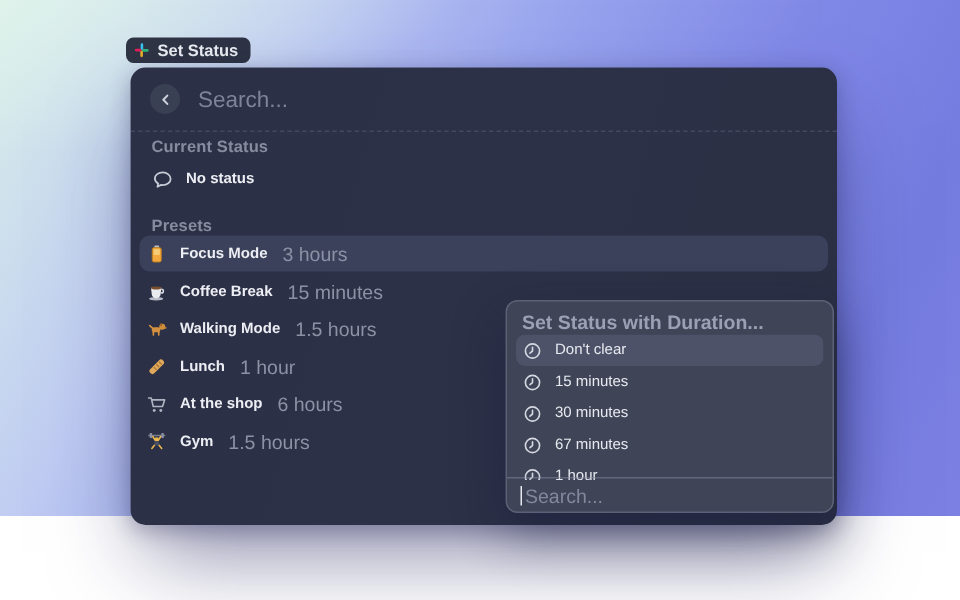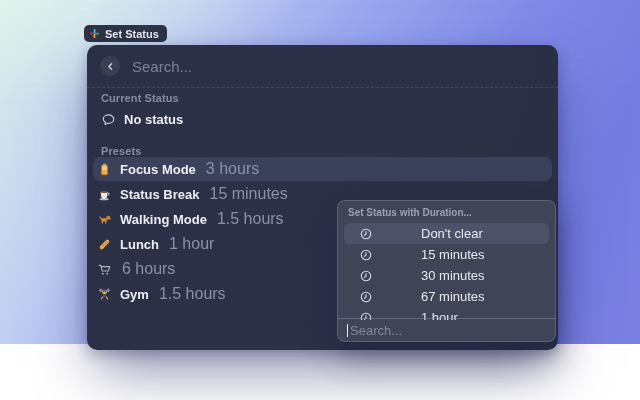--- a/index.html
+++ b/index.html
@@ -35,30 +35,30 @@
   .presets-header{top:100px;}
 
   .cs-row{position:absolute;left:6px;right:6px;top:61px;height:26px;
     display:flex;align-items:center;padding-left:8px;border-radius:7px;}
 
   .preset-list{position:absolute;left:6px;right:6px;top:112px;}
   .row{display:flex;align-items:center;height:24px;margin-bottom:1px;padding-left:4px;border-radius:7px;}
   .row.selected{background:#3b415a;}
   .icon{width:15px;height:15px;display:flex;flex:none;}
   .icon svg{width:100%;height:100%;}
-  .label{margin-left:8px;font-size:13px;font-weight:600;color:#edeef3;white-space:nowrap;text-align:right;}
-  .duration{margin-left:10px;font-size:16px;color:#8c92a5;white-space:nowrap;}
+  .label{margin-left:8px;font-size:10px;font-weight:600;color:#edeef3;white-space:nowrap;text-align:right;}
+  .duration{margin-left:10px;font-size:13px;color:#8c92a5;white-space:nowrap;}
 
   
   .popup{position:absolute;left:337px;top:200px;width:219px;height:142px;box-sizing:border-box;
     background:#3f4457;border:1px solid rgba(128,133,158,.45);border-radius:8px;
     box-shadow:0 14px 34px rgba(24,26,60,.45);}
-  .popup-title{position:absolute;left:10px;top:6px;font-size:10px;font-weight:600;color:#9ba1b5;text-align:right;}
+  .popup-title{position:absolute;left:10px;top:6px;font-size:13px;font-weight:600;color:#9ba1b5;text-align:right;}
   .popup-list{position:absolute;left:6px;right:6px;top:22px;height:97px;overflow:hidden;}
-  .opt{display:flex;align-items:center;height:21px;padding-left:15px;border-radius:6px;gap:40px;}
+  .opt{display:flex;align-items:center;height:21px;padding-left:4px;border-radius:6px;}
   .opt.selected{background:#4d5269;}
   .opt .icon{width:14px;height:14px;}
   .opt .label{margin-left:8px;font-weight:500;color:#e8eaf0;}
   .popup-search{position:absolute;left:0;right:0;bottom:0;height:23px;box-sizing:border-box;
     border-top:1px solid rgba(132,137,162,.5);display:flex;align-items:center;padding-left:9px;}
   .caret{width:1px;height:13px;background:#e8eaf2;margin-right:2px;}
   .popup-search .ph{font-size:13px;color:#82899e;}
 </style>
 </head>
 <body>
@@ -116,21 +116,21 @@
         </div>
         <div class="row">
           <span class="icon">
             <svg viewBox="0 0 16 16">
               <ellipse cx="7.6" cy="13" rx="5" ry="1.2" fill="#b7bcc7"></ellipse>
               <path d="M11.3 6.1c2 .1 2 2.9-.3 2.8" stroke="#dfe1e8" stroke-width="1" fill="none"></path>
               <path d="M3.9 5.2h7.4l-.5 4.2a3.2 3.2 0 0 1-6.4 0z" fill="#e9ebef"></path>
               <ellipse cx="7.6" cy="5.3" rx="3.7" ry="1.05" fill="#7a4f2d"></ellipse>
             </svg>
           </span>
-          <span class="label">Status Break</span>
+          <span class="label">Coffee Break</span>
           <span class="duration">15 minutes</span>
         </div>
         <div class="row">
           <span class="icon">
             <svg viewBox="0 0 16 16">
               <path d="M3 5.4l1.8 1.6" stroke="#d3913f" stroke-width="1.2" stroke-linecap="round"></path>
               <rect x="4.4" y="6.6" width="6.2" height="3.6" rx="1.6" fill="#d3913f"></rect>
               <rect x="5" y="9.6" width="1.2" height="3" rx="0.5" fill="#d3913f"></rect>
               <rect x="8.8" y="9.6" width="1.2" height="3" rx="0.5" fill="#d3913f"></rect>
               <circle cx="11.9" cy="6.2" r="2.1" fill="#d3913f"></circle>
@@ -154,20 +154,21 @@
           <span class="duration">1 hour</span>
         </div>
         <div class="row">
           <span class="icon">
             <svg viewBox="0 0 16 16">
               <path d="M2.2 3.6h1.9l1.4 6h6.6l1.5-4.7H4.6" fill="none" stroke="#aeb4c1" stroke-width="1.15" stroke-linejoin="round" stroke-linecap="round"></path>
               <circle cx="6.2" cy="12.4" r="1.05" fill="#aeb4c1"></circle>
               <circle cx="10.9" cy="12.4" r="1.05" fill="#aeb4c1"></circle>
             </svg>
           </span>
+          <span class="label">At the shop</span>
           <span class="duration">6 hours</span>
         </div>
         <div class="row">
           <span class="icon">
             <svg viewBox="0 0 16 16">
               <rect x="1.8" y="3" width="12.4" height="1.1" rx="0.55" fill="#767c8f"></rect>
               <rect x="3" y="1.7" width="1.7" height="3.7" rx="0.5" fill="#8b91a3"></rect>
               <rect x="11.3" y="1.7" width="1.7" height="3.7" rx="0.5" fill="#8b91a3"></rect>
               <circle cx="8" cy="6.3" r="1.5" fill="#edb94d"></circle>
               <path d="M5.2 4.3 6.9 6.9M10.8 4.3 9.1 6.9" stroke="#edb94d" stroke-width="1.1" stroke-linecap="round"></path>

